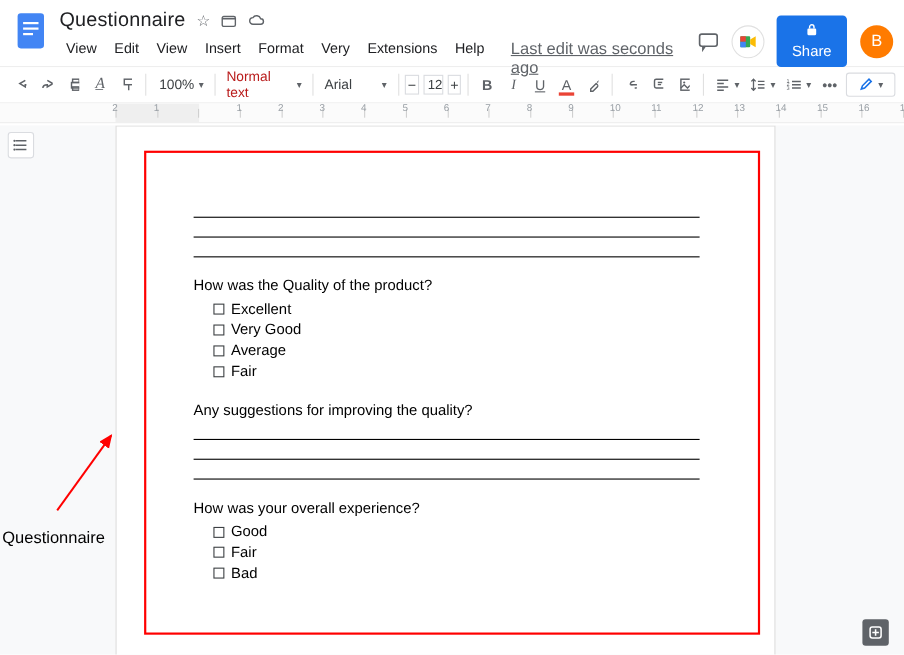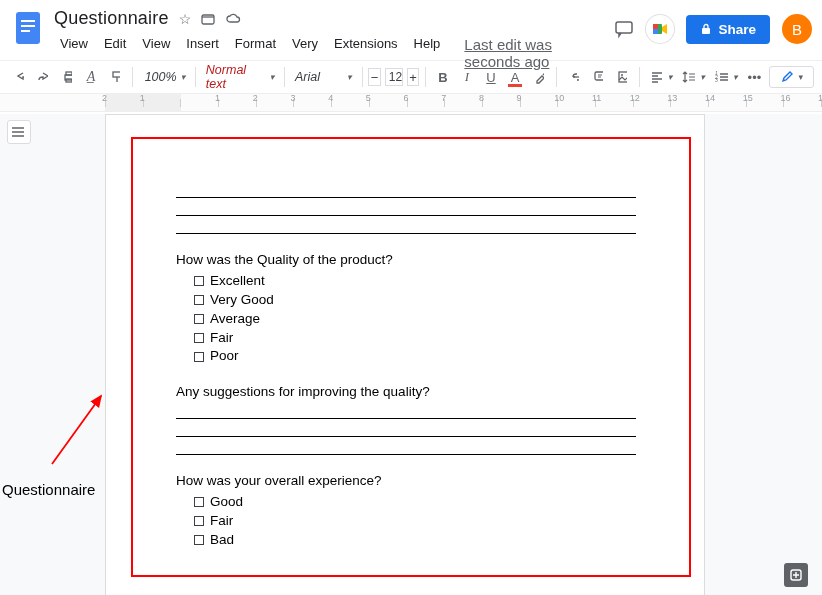--- a/index.html
+++ b/index.html
@@ -10,27 +10,27 @@
   .title-stack{display:flex;flex-direction:column;flex:1;}
   .title-row{display:flex;align-items:center;gap:10px;padding:2px 0 2px 2px;}
   .doc-title{font-size:18px;color:#202124;letter-spacing:.2px;}
   .title-icon{color:#5f6368;font-size:14px;}
   .menubar{display:flex;gap:4px;padding:2px 0 0 2px;font-size:13px;color:#202124;}
   .menubar span{padding:3px 6px;border-radius:3px;}
   .last-edit{color:#5f6368;font-size:15px;text-decoration:underline;margin-left:8px;padding-top:3px;}
   .hdr-right{display:flex;align-items:center;gap:12px;margin-top:8px;}
   .hdr-icon{color:#5f6368;}
   .meet-logo{width:28px;height:28px;border-radius:50%;background:#fff;box-shadow:0 0 0 1px #e0e0e0;display:flex;align-items:center;justify-content:center;}
-  .share-btn{background:#1a73e8;color:#fff;font-size:13.5px;font-weight:700;border:none;border-radius:4px;padding:7px 14px;display:flex;align-items:center;gap:6px;}
+  .share-btn{background:#1a73e8;color:#fff;font-size:13.5px;font-weight:400;border:none;border-radius:4px;padding:7px 14px;display:flex;align-items:center;gap:6px;flex-direction:column;}
   .avatar{width:30px;height:30px;border-radius:50%;background:#ff7b00;color:#fff;display:flex;align-items:center;justify-content:center;font-size:15px;}
   
   .toolbar{height:34px;border-top:1px solid #eee;border-bottom:1px solid #eee;display:flex;align-items:center;padding:0 8px;gap:2px;color:#5f6368;font-size:13px;}
   .tb-item{padding:4px 6px;display:flex;align-items:center;justify-content:center;min-width:22px;height:26px;border-radius:3px;}
   .tb-sep{width:1px;height:20px;background:#e0e0e0;margin:0 4px;}
-  .tb-dd{display:flex;align-items:center;gap:4px;padding:2px 4px;font-style:italic;}
+  .tb-dd{display:flex;align-items:center;gap:4px;padding:2px 4px;}
   .tb-input{width:60px;font-size:12.5px;color:#b91c1c;}
   .caret{font-size:9px;color:#5f6368;}
   .zoom-box{font-size:12.5px;color:#3c4043;width:34px;text-align:right;}
   .font-name{width:48px;font-size:12.5px;color:#3c4043;}
   .fontsize{width:18px;text-align:center;border:1px solid #dadce0;font-size:12px;padding:1px 3px;color:#3c4043;}
   .pm{border:1px solid #dadce0;width:18px;height:18px;display:flex;align-items:center;justify-content:center;font-size:13px;color:#3c4043;}
   .spacer{flex:1;}
   .pen{border:1px solid #dadce0;border-radius:3px;padding:3px 10px;color:#1a73e8;display:flex;align-items:center;gap:4px;}
   
   .ruler{height:18px;background:#fbfbfb;border-bottom:1px solid #eee;position:relative;font-size:9px;color:#9aa0a6;overflow:hidden;}
@@ -328,24 +328,20 @@
               <span>Very Good</span>
             </div>
             <div class="chk-row">
               <span class="chk-box"></span>
               <span>Average</span>
             </div>
             <div class="chk-row">
               <span class="chk-box"></span>
               <span>Fair</span>
             </div>
-            <div class="chk-row">
-              <span class="chk-box"></span>
-              <span>Poor</span>
-            </div>
           </div>
       </div>
       <div class="q-block">
         <div>Any suggestions for improving the quality?</div>
         <div id="q3-lines">
             <div class="blankline"></div>
             <div class="blankline"></div>
             <div class="blankline"></div>
           </div>
       </div>

